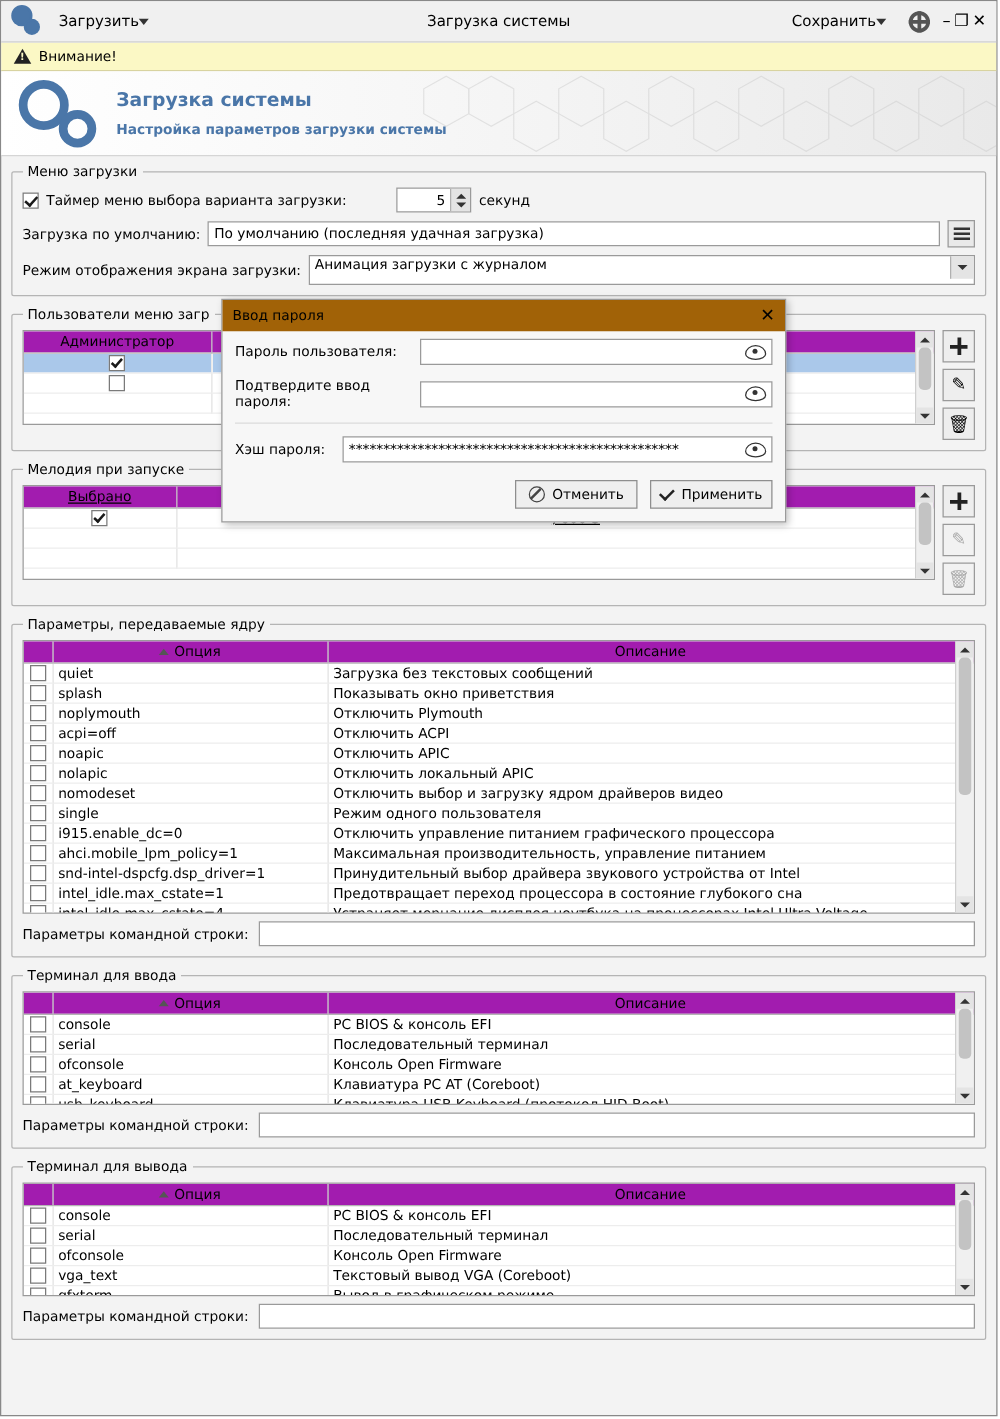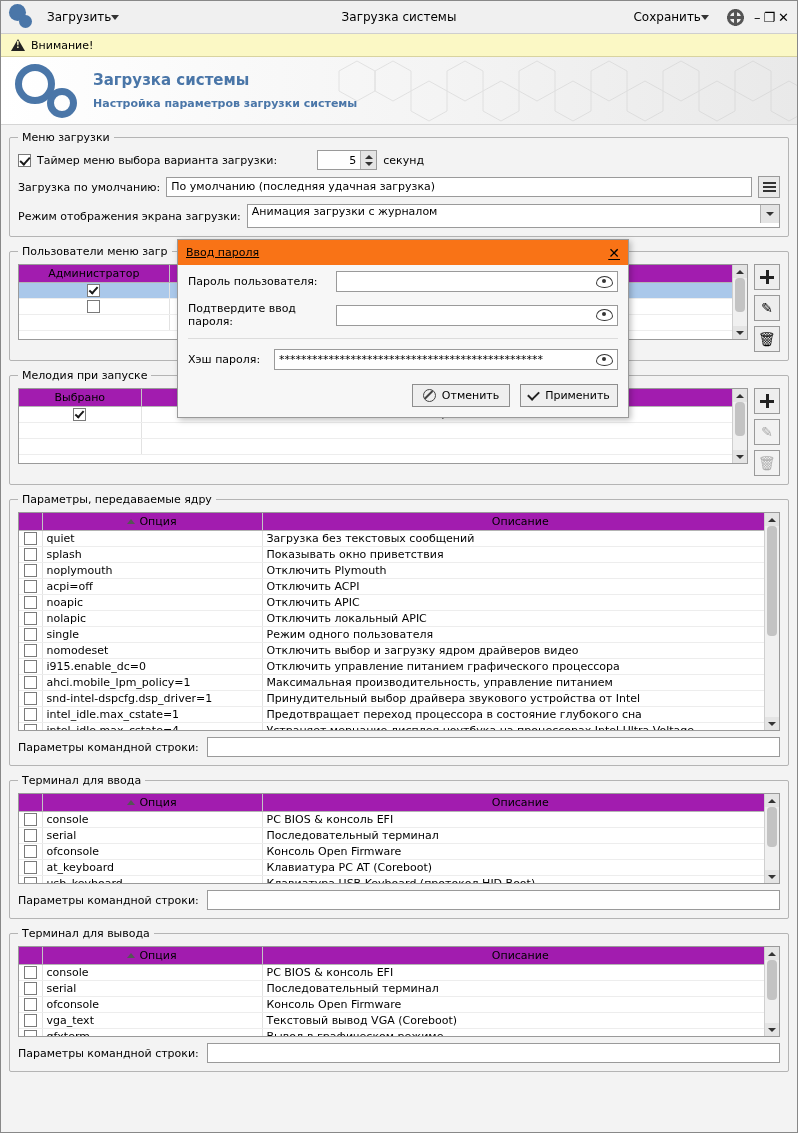--- a/index.html
+++ b/index.html
@@ -408,23 +408,22 @@
     box-shadow: 2px 2px 6px rgba(0,0,0,.25);
     box-sizing: border-box;
     pointer-events: auto;
   }
   .modal-title {
     height: 25px;
     display: flex;
     align-items: center;
     padding: 4px 8px;
     box-sizing: border-box;
-    background: #f97316;
+    background: #a16207;
     font-size: 11px;
-    text-decoration: underline;
   }
   .modal-close { margin-left: auto; font-size: 14px; line-height: 1; }
   .modal-body { padding: 6px 10px 10px 10px; }
   .modal-row {
     display: flex;
     align-items: center;
     margin-bottom: 10px;
   }
   .modal-row .ml { width: 148px; }
   .pwd-field {
@@ -674,21 +673,21 @@
           <div class="sbtn">
               <span>🗑</span>
             </div>
         </div>
       </div>
     </fieldset>
 
     <fieldset>
       <legend>Мелодия при запуске</legend>
       <div class="flexrow">
-        <div class="tablewrap" style="flex:1 1 auto; height:76px;">
+        <div class="tablewrap" style="flex:1 1 auto; height:76px;text-decoration:underline;">
           <table>
             <thead>
               <tr>
                 <th style="width:122px">Выбрано</th>
                 <th></th>
               </tr>
             </thead>
             <tbody>
               <tr>
                 <td class="td-center"><span class="cellchk checked"></span></td>
@@ -767,27 +766,27 @@
                 <td>noapic</td>
                 <td>Отключить APIC</td>
               </tr>
               <tr>
                 <td class="td-center"><span class="cellchk"></span></td>
                 <td>nolapic</td>
                 <td>Отключить локальный APIC</td>
               </tr>
               <tr>
                 <td class="td-center"><span class="cellchk"></span></td>
+                <td>nomodeset</td>
+                <td>Отключить выбор и загрузку ядром драйверов видео</td>
+              </tr>
+              <tr>
+                <td class="td-center"><span class="cellchk"></span></td>
                 <td>single</td>
                 <td>Режим одного пользователя</td>
-              </tr>
-              <tr>
-                <td class="td-center"><span class="cellchk"></span></td>
-                <td>nomodeset</td>
-                <td>Отключить выбор и загрузку ядром драйверов видео</td>
               </tr>
               <tr>
                 <td class="td-center"><span class="cellchk"></span></td>
                 <td>i915.enable_dc=0</td>
                 <td>Отключить управление питанием графического процессора</td>
               </tr>
               <tr>
                 <td class="td-center"><span class="cellchk"></span></td>
                 <td>ahci.mobile_lpm_policy=1</td>
                 <td>Максимальная производительность, управление питанием</td>

